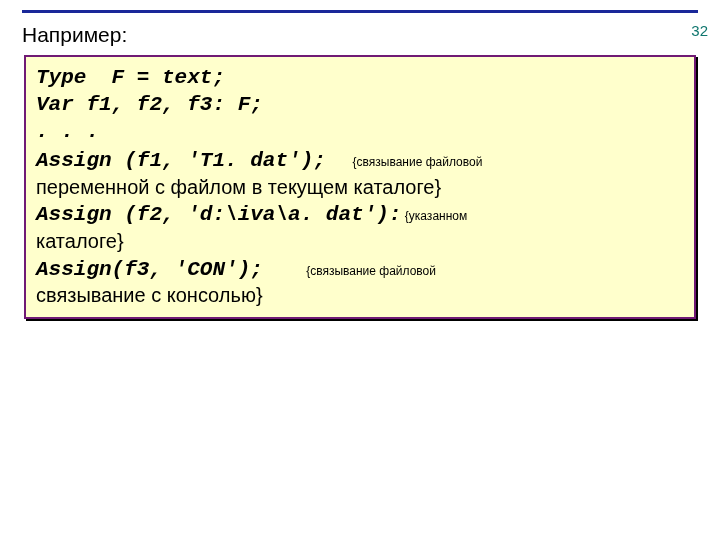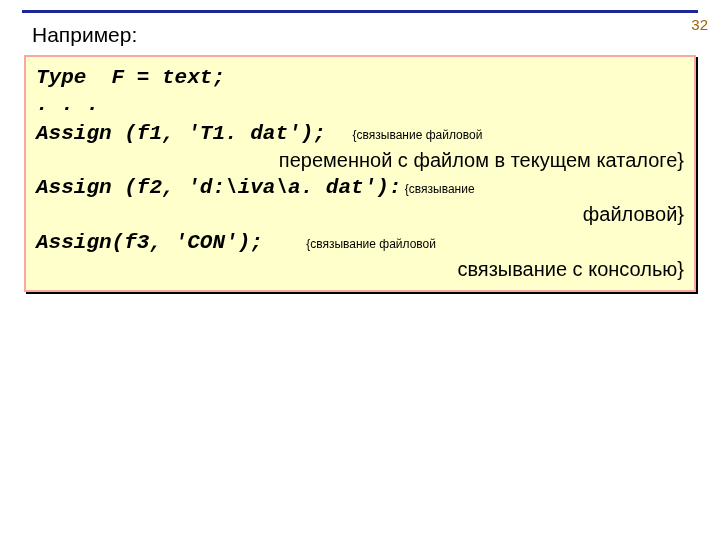--- a/index.html
+++ b/index.html
@@ -10,44 +10,44 @@
     background: #fff;
     font-family: Arial, Helvetica, sans-serif;
     position: relative;
     box-sizing: border-box;
   }
   .slide {
     padding: 10px 22px 0 22px;
   }
   .pagenum {
     position: absolute;
-    top: 16px;
+    top: 22px;
     right: 12px;
     font-size: 15px;
-    color: #a16207;
+    color: #0f766e;
   }
   .title {
     font-size: 28px;
     font-weight: bold;
     color: #000;
     margin: 6px 0 4px 0;
   }
   .rule {
     border: none;
     border-top: 3px solid #1a2899;
     margin: 0 0 10px 0;
   }
   .lead {
     font-size: 21px;
     color: #000;
-    margin: 4px 0 8px 10px;
+    margin: 4px 0 8px 0;
   }
   .codebox {
     background: #ffffcc;
-    border: 2px solid #fca5a5;
+    border: 2px solid #701a75;
     padding: 8px 10px 8px 10px;
     font-size: 21px;
     line-height: 1.28;
     box-shadow: 2px 2px 0 #000;
     margin-left: 2px;
     margin-right: 2px;
   }
   .code {
     font-family: "Courier New", monospace;
     font-style: italic;
@@ -59,34 +59,35 @@
     font-style: normal;
     font-weight: normal;
     font-size: 12px;
   }
   .cont {
     font-family: Arial, Helvetica, sans-serif;
     font-style: normal;
     font-weight: normal;
     font-size: 20px;
     display: block;
-    text-align: right;
+    text-align: left;
   }
 </style>
 </head>
 <body>
 
 <div class="slide">
   <div class="pagenum">32</div>
   <hr class="rule">
   <div class="lead">Например:</div>
 
   <div class="codebox">
     <div class="code">Type  F = text;</div>
+    <div class="code">Var f1, f2, f3: F;</div>
     <div class="code">. . .</div>
     <div><span class="code">Assign (f1, 'T1. dat');</span><span class="cmt">&nbsp;&nbsp;&nbsp;&nbsp;&nbsp;&nbsp;&nbsp;&nbsp;</span><span class="cmt">{связывание файловой</span></div>
     <span class="cont">переменной с файлом в текущем каталоге}</span>
-    <div><span class="code">Assign (f2, 'd:\iva\a. dat'):</span><span class="cmt"> </span><span class="cmt">{связывание</span></div>
-    <span class="cont">файловой}</span>
+    <div><span class="code">Assign (f2, 'd:\iva\a. dat'):</span><span class="cmt"> </span><span class="cmt">{указанном</span></div>
+    <span class="cont">каталоге}</span>
     <div><span class="code">Assign(f3, 'CON');</span><span class="cmt">&nbsp;&nbsp;&nbsp;&nbsp;&nbsp;&nbsp;&nbsp;&nbsp;&nbsp;&nbsp;&nbsp;&nbsp;&nbsp;</span><span class="cmt">{связывание файловой</span></div>
     <span class="cont">связывание с консолью}</span>
   </div>
 </div>
 
 </body></html>

